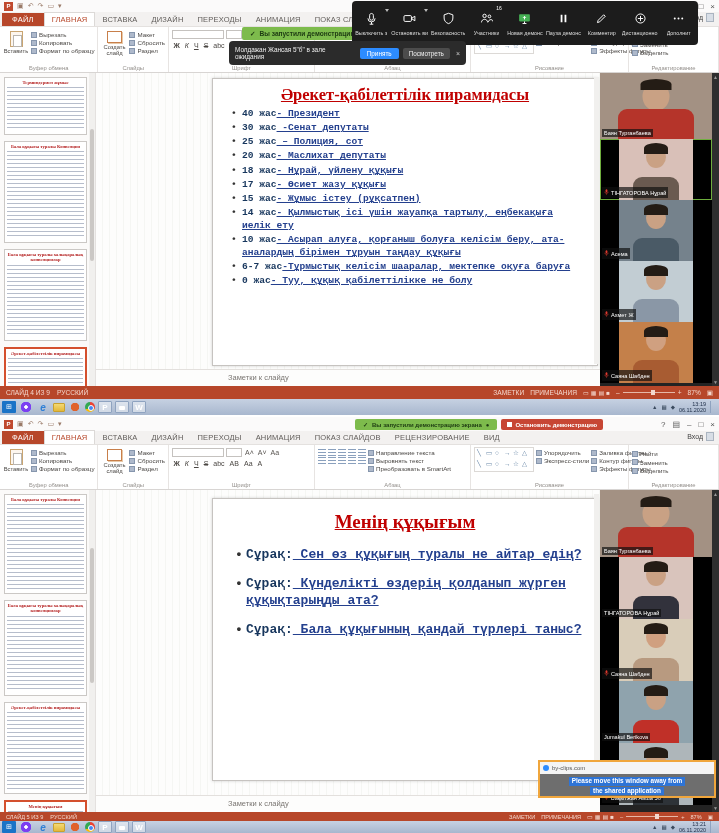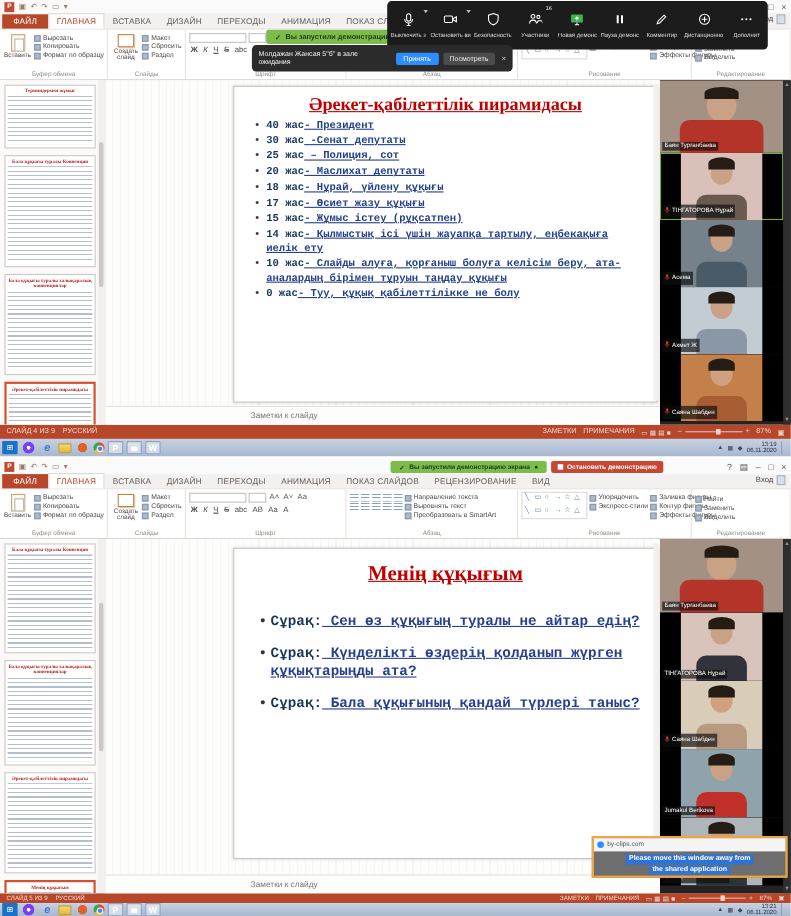--- a/index.html
+++ b/index.html
@@ -76,21 +76,21 @@
   .thl { flex:1; margin-top:2px; background:repeating-linear-gradient(180deg,#b6bdcb 0 1px,transparent 1px 4px); }
   .editing { flex:1; position:relative; background:repeating-linear-gradient(90deg,#fdfdfc 0 6px,#f5f6f3 6px 7px); display:flex; flex-direction:column; }
   .canvas { position:absolute; background:#fff; border:1px solid #c6c3c0; box-shadow:0 0 3px rgba(0,0,0,.18); padding:4px 10px; }
   #shot1 .canvas { left:116px; top:5px; width:386px; height:288px; }
   #shot2 .canvas { left:116px; top:8px; width:386px; height:283px; }
   .stitle { font-family:"Liberation Serif", serif; font-weight:bold; color:#c00000; text-align:center; text-decoration:underline; }
   #shot1 .stitle { font-size:16.5px; margin-top:2px; }
   #shot2 .stitle { font-size:19px; margin-top:8px; }
   .sbul { list-style:none; font-family:"Liberation Serif", serif; font-weight:bold; color:#24408e; }
   #shot1 .sbul { font-size:9.6px; line-height:1.32; margin-top:3px; padding-left:6px; }
-  #shot2 .sbul { font-size:13px; line-height:1.3; margin-top:24px; padding-left:10px; }
+  #shot2 .sbul { font-size:13px; line-height:1.3; margin-top:14px; padding-left:10px; }
   .sbul li { position:relative; padding-left:13px;font-family:Liberation Mono, monospace; }
   #shot1 .sbul li { margin-bottom:1.5px; }
   #shot2 .sbul li { margin-bottom:12px; }
   .sbul li::before { content:'•'; position:absolute; left:2px; color:#333; }
   .lead { color:#17365d; }
   .rest { text-decoration:underline; }
   .noteline { margin-top:auto; border-top:1px solid #e3e0dd; height:17px; font-size:7.5px; color:#7a7672; padding:3px 0 0 132px; background:#fdfdfc; }
   .canv-scroll { position:absolute; right:1px; top:4px; bottom:22px; width:5px; background:#f1f0ee; }
 
   
@@ -474,21 +474,22 @@
         <div class="stitle">Әрекет-қабілеттілік пирамидасы</div>
         <ul class="sbul">
             <li><span class="lead">40 жас</span><span class="rest">- Президент</span></li>
             <li><span class="lead">30 жас</span><span class="rest"> -Сенат депутаты</span></li>
             <li><span class="lead">25 жас</span><span class="rest"> – Полиция, сот</span></li>
             <li><span class="lead">20 жас</span><span class="rest">- Маслихат депутаты</span></li>
             <li><span class="lead">18 жас</span><span class="rest">- Нұрай, үйлену құқығы</span></li>
             <li><span class="lead">17 жас</span><span class="rest">- Өсиет жазу құқығы</span></li>
             <li><span class="lead">15 жас</span><span class="rest">- Жұмыс істеу (рұқсатпен)</span></li>
             <li><span class="lead">14 жас</span><span class="rest">- Қылмыстық ісі үшін жауапқа тартылу, еңбекақыға иелік ету</span></li>
-            <li><span class="lead">10 жас</span><span class="rest">- Слайды алуға, қорғаныш болуға келісім беру, ата-аналардың бірімен тұруын таңдау құқығы</span></li>
+            <li><span class="lead">10 жас</span><span class="rest">- Асырап алуға, қорғаныш болуға келісім беру, ата-аналардың бірімен тұруын таңдау құқығы</span></li>
+            <li><span class="lead">6-7 жас</span><span class="rest">-Тұрмыстық келісім шааралар, мектепке оқуға баруға</span></li>
             <li><span class="lead">0 жас</span><span class="rest">- Туу, құқық қабілеттілікке не болу</span></li>
           </ul>
       </div>
       <div class="canv-scroll"></div>
       <div class="noteline">Заметки к слайду</div>
     </div>
     <div class="videos">
       <div class="vcol">
           <div class="vtile" style="height: 66px;">
             <div class="vframe full" style="--wall: #a39183; --shirt: #b5342a; --skin: #c9a184;">

